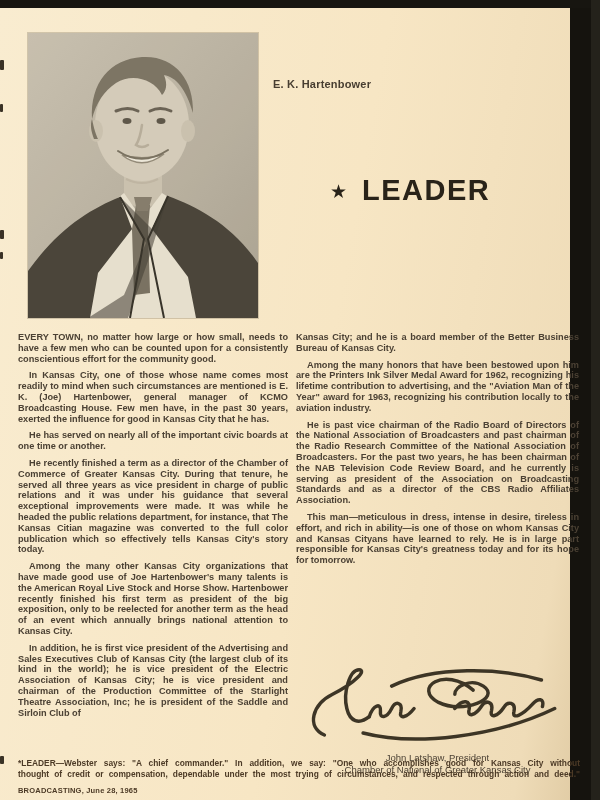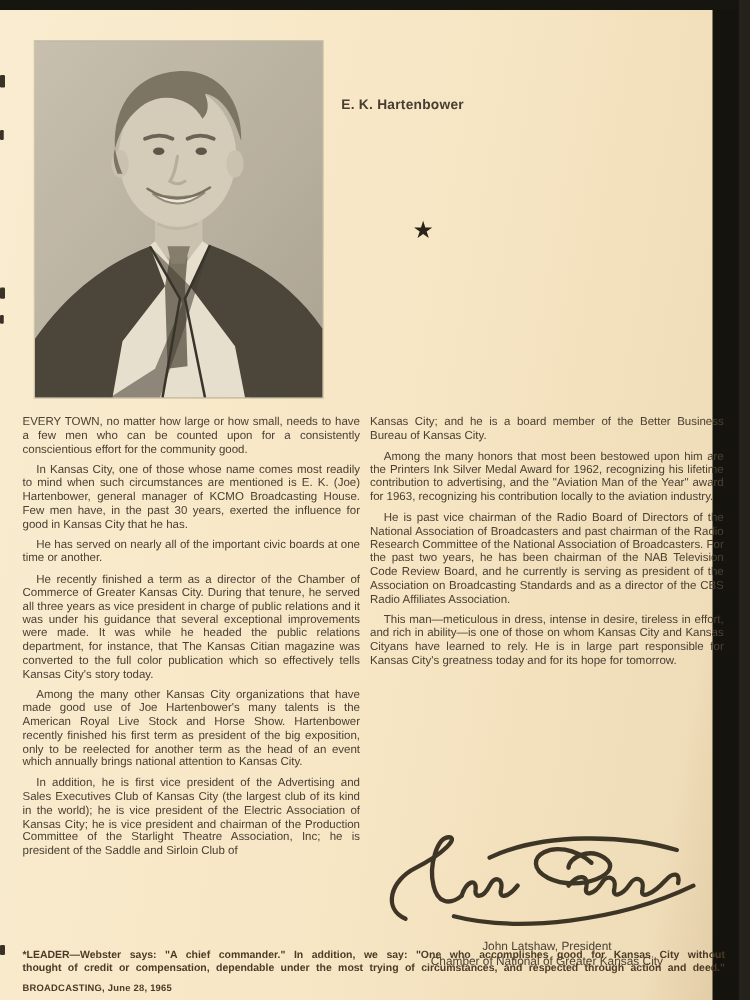--- a/index.html
+++ b/index.html
@@ -32,20 +32,21 @@
     position:absolute;left:330px;top:166px;display:flex;align-items:center;gap:15px;
     color:#292319;
   }
   .headline .star{font-size:19px;line-height:1;transform:translateY(1px);}
   .headline .word{font-size:29px;font-weight:bold;letter-spacing:1.5px;}
 
   .col{
     position:absolute;top:324px;
     font-size:9.2px;line-height:10.8px;color:#4b4134;
     text-align:justify;
+    font-weight:bold;
   }
   .col-left{left:18px;width:270px;}
   .col-right{left:296px;width:283px;}
   .col p{margin:0 0 6px 0;}
   .col p.indent{text-indent:11px;}
 
   .signature{position:absolute;left:302px;top:655px;width:270px;height:88px;}
   .signature svg{width:100%;height:100%;display:block;}
 
   .sig-caption{
@@ -130,34 +131,35 @@
       <path d="M140,163 L120,206 L136,285" stroke="#23201a" stroke-width="2" fill="none"></path>
 
       <rect x="0" y="0" width="230" height="285" fill="#d8c9a8" opacity="0.12"></rect>
     </svg>
   </div>
 
   <div class="photo-caption">E. K. Hartenbower</div>
 
   <div class="headline">
     <span class="star">★</span>
+    <span class="word">LEADER</span>
   </div>
 
   <div class="col col-left">
     <p>EVERY TOWN, no matter how large or how small, needs to have a few men who can be counted upon for a consistently conscientious effort for the community good.</p>
     <p class="indent">In Kansas City, one of those whose name comes most readily to mind when such circumstances are mentioned is E. K. (Joe) Hartenbower, general manager of KCMO Broadcasting House. Few men have, in the past 30 years, exerted the influence for good in Kansas City that he has.</p>
     <p class="indent">He has served on nearly all of the important civic boards at one time or another.</p>
     <p class="indent">He recently finished a term as a director of the Chamber of Commerce of Greater Kansas City. During that tenure, he served all three years as vice president in charge of public relations and it was under his guidance that several exceptional improvements were made. It was while he headed the public relations department, for instance, that The Kansas Citian magazine was converted to the full color publication which so effectively tells Kansas City's story today.</p>
     <p class="indent">Among the many other Kansas City organizations that have made good use of Joe Hartenbower's many talents is the American Royal Live Stock and Horse Show. Hartenbower recently finished his first term as president of the big exposition, only to be reelected for another term as the head of an event which annually brings national attention to Kansas City.</p>
     <p class="indent">In addition, he is first vice president of the Advertising and Sales Executives Club of Kansas City (the largest club of its kind in the world); he is vice president of the Electric Association of Kansas City; he is vice president and chairman of the Production Committee of the Starlight Theatre Association, Inc; he is president of the Saddle and Sirloin Club of</p>
   </div>
 
   <div class="col col-right">
     <p>Kansas City; and he is a board member of the Better Business Bureau of Kansas City.</p>
-    <p class="indent">Among the many honors that most been bestowed upon him are the Printers Ink Silver Medal Award for 1962, recognizing his lifetime contribution to advertising, and the "Aviation Man of the Year" award for 1963, recognizing his contribution locally to the aviation industry.</p>
+    <p class="indent">Among the many honors that have been bestowed upon him are the Printers Ink Silver Medal Award for 1962, recognizing his lifetime contribution to advertising, and the "Aviation Man of the Year" award for 1963, recognizing his contribution locally to the aviation industry.</p>
     <p class="indent">He is past vice chairman of the Radio Board of Directors of the National Association of Broadcasters and past chairman of the Radio Research Committee of the National Association of Broadcasters. For the past two years, he has been chairman of the NAB Television Code Review Board, and he currently is serving as president of the Association on Broadcasting Standards and as a director of the CBS Radio Affiliates Association.</p>
     <p class="indent">This man—meticulous in dress, intense in desire, tireless in effort, and rich in ability—is one of those on whom Kansas City and Kansas Cityans have learned to rely. He is in large part responsible for Kansas City's greatness today and for its hope for tomorrow.</p>
   </div>
 
   <div class="signature">
     <svg viewBox="0 0 265 85">
       <g stroke="#2e2719" stroke-width="3.4" fill="none" stroke-linecap="round" opacity="0.92">
         <path d="M22,70 C4,62 10,40 30,30 C52,19 64,6 56,6 C47,6 40,28 44,44 C47,57 56,60 66,52"></path>
         <path d="M66,52 C70,40 78,38 77,47 C76,54 83,54 88,44 C92,36 99,38 97,47 C95,55 103,53 110,44"></path>
         <path d="M88,22 C130,2 195,4 235,16"></path>

